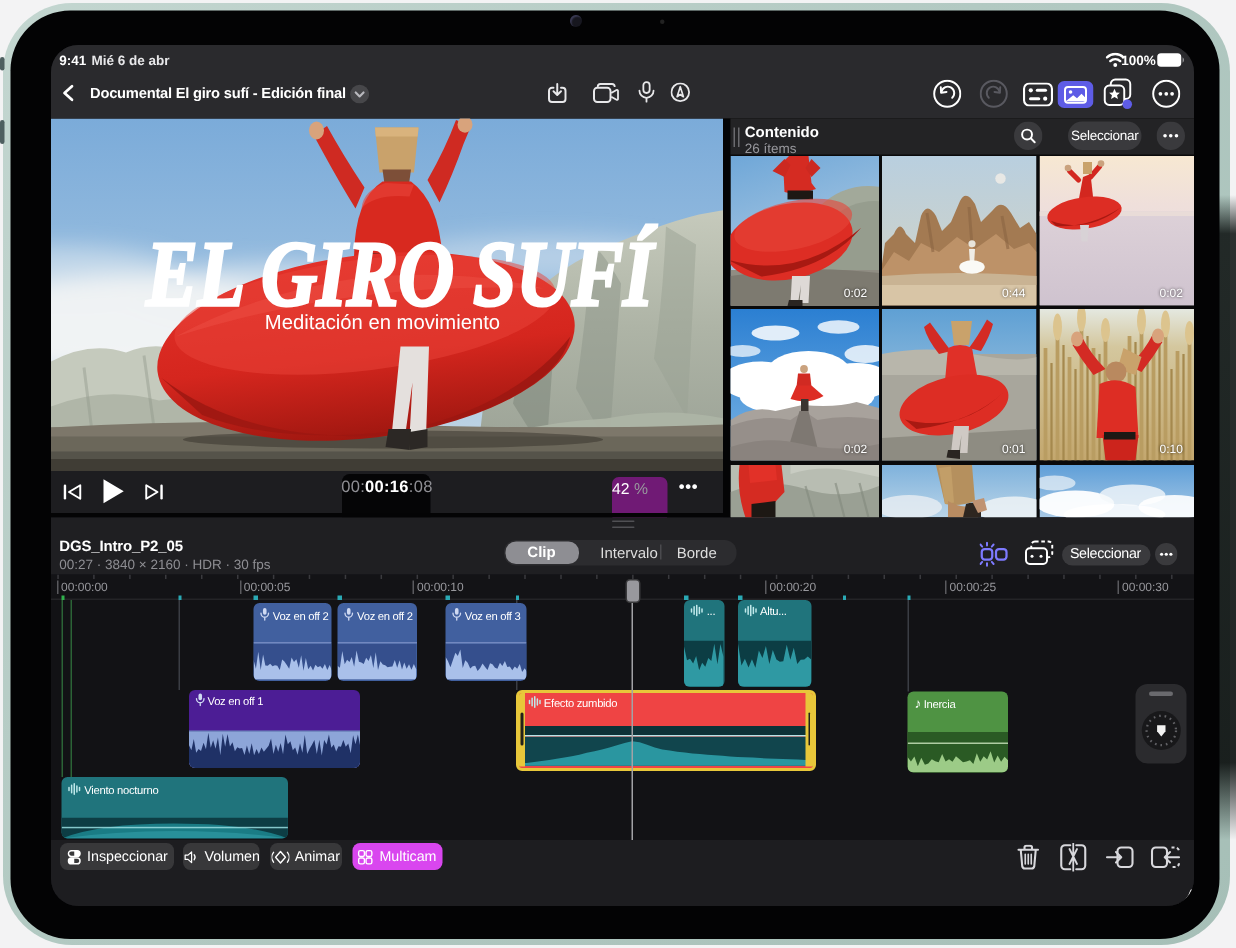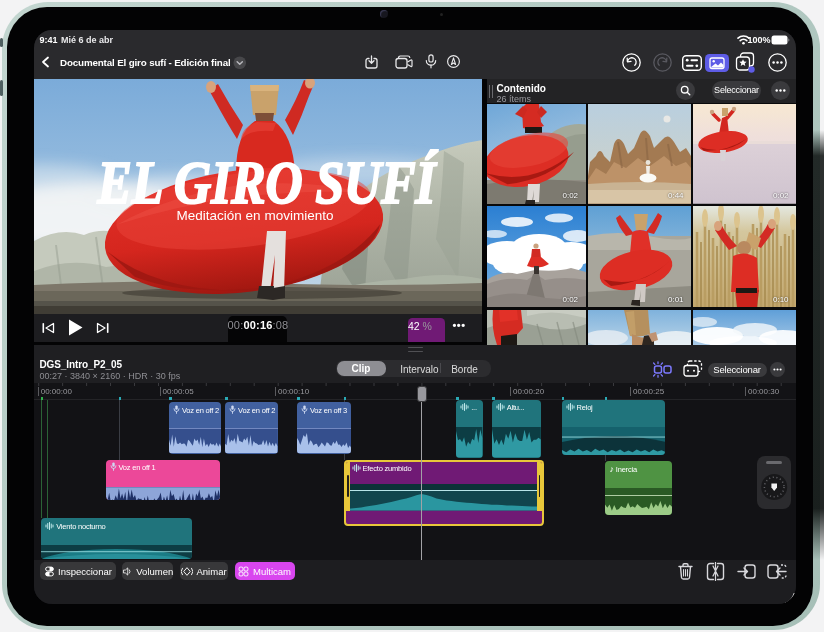--- a/index.html
+++ b/index.html
@@ -524,21 +524,21 @@
 <div style="position:absolute;left:4px;top:2.5px;font-size:7.5px;color:#fff;white-space:nowrap;letter-spacing:-0.2px"><svg width="7" height="9" viewBox="0 0 7 9" style="vertical-align:-1px">
             <rect x="2.3" y="0.4" width="2.4" height="4.4" rx="1.2" fill="#cfd9f2"></rect>
             <path d="M1 3.8 A2.5 2.7 0 0 0 6 3.8 M3.5 6.6 V8.4" fill="none" stroke="#cfd9f2" stroke-width="0.9" stroke-linecap="round"></path>
           </svg> Voz en off 3</div>
 <svg width="54.4" height="24.2" style="position:absolute;left:0;top:27.3px">
           <rect width="54.4" height="24.2" fill="#354f8d"></rect>
           <path d="M0,24.205 L0.0,8.9 L1.6,11.6 L3.3,15.9 L4.9,11.2 L6.6,6.1 L8.2,8.3 L9.9,4.0 L11.5,16.3 L13.2,11.2 L14.8,12.8 L16.5,16.6 L18.1,15.1 L19.8,14.8 L21.4,18.3 L23.1,16.3 L24.7,13.4 L26.4,15.6 L28.0,17.6 L29.7,13.2 L31.3,13.9 L33.0,16.2 L34.6,16.8 L36.3,12.8 L37.9,15.0 L39.6,11.6 L41.2,15.7 L42.9,15.4 L44.5,17.9 L46.2,15.3 L47.8,16.9 L49.5,13.6 L51.1,19.0 L52.8,16.5 L54.4,19.0 L54.4,24.205 Z" fill="#a9c0ea"></path>
         </svg>
 <div style="position:absolute;left:0;top:26.3px;width:54.4px;height:1px;background:#7288c0"></div>
       </div>
-<div class="abs" style="left:72px;top:429.7px;width:114.2px;height:40px;background:#ec4899;border-radius:4px;overflow:hidden">
+<div class="abs" style="left:92px;top:429.7px;width:114.2px;height:52px;background:#4c1d95;border-radius:4px;overflow:hidden">
 <div style="position:absolute;left:4px;top:2.5px;font-size:7.5px;color:#fff;white-space:nowrap;letter-spacing:-0.2px"><svg width="7" height="9" viewBox="0 0 7 9" style="vertical-align:-1px">
             <rect x="2.3" y="0.4" width="2.4" height="4.4" rx="1.2" fill="#cfd9f2"></rect>
             <path d="M1 3.8 A2.5 2.7 0 0 0 6 3.8 M3.5 6.6 V8.4" fill="none" stroke="#cfd9f2" stroke-width="0.9" stroke-linecap="round"></path>
           </svg> Voz en off 1</div>
 <svg width="114.2" height="25.4" style="position:absolute;left:0;top:28.6px">
           <rect width="114.2" height="25.4" fill="#8da5d8"></rect>
           <path d="M0,25.38 L0.0,8.8 L1.6,12.1 L3.2,4.7 L4.8,13.8 L6.4,11.4 L8.0,12.6 L9.7,7.2 L11.3,11.5 L12.9,0.5 L14.5,10.5 L16.1,5.5 L17.7,11.1 L19.3,3.7 L20.9,15.5 L22.5,1.1 L24.1,9.8 L25.7,1.4 L27.3,9.7 L29.0,6.9 L30.6,12.8 L32.2,10.2 L33.8,11.0 L35.4,10.7 L37.0,15.4 L38.6,9.0 L40.2,14.6 L41.8,7.5 L43.4,15.5 L45.0,11.4 L46.6,14.7 L48.3,10.3 L49.9,13.1 L51.5,11.1 L53.1,9.1 L54.7,4.4 L56.3,14.7 L57.9,8.5 L59.5,13.2 L61.1,7.3 L62.7,14.9 L64.3,1.7 L65.9,8.2 L67.6,6.1 L69.2,12.1 L70.8,10.4 L72.4,15.1 L74.0,7.5 L75.6,13.8 L77.2,2.0 L78.8,14.6 L80.4,11.2 L82.0,8.5 L83.6,5.4 L85.2,14.7 L86.9,5.2 L88.5,15.7 L90.1,5.4 L91.7,8.3 L93.3,1.6 L94.9,10.5 L96.5,8.4 L98.1,13.0 L99.7,9.5 L101.3,9.9 L102.9,5.3 L104.5,9.8 L106.2,7.7 L107.8,14.2 L109.4,2.2 L111.0,8.2 L112.6,1.7 L114.2,9.6 L114.2,25.38 Z" fill="#1f3166"></path>
         </svg>
 <div style="position:absolute;left:0;top:27.6px;width:114.2px;height:1px;background:#7288c0"></div>
       </div>
@@ -555,49 +555,36 @@
       </div>
 <div class="abs" style="left:458.7px;top:370.4px;width:48.8px;height:57.4px;background:#20747c;border-radius:4px;overflow:hidden">
 <div style="position:absolute;left:4px;top:2.5px;font-size:7.5px;color:#fff;white-space:nowrap;letter-spacing:-0.2px"><svg width="9" height="8" viewBox="0 0 18 16" style="vertical-align:-1px">
             <g stroke="#bfe8ea" stroke-width="2" stroke-linecap="round">
               <path d="M2 6 V10 M5.5 3 V13 M9 1 V15 M12.5 4 V12 M16 6 V10"></path>
             </g>
           </svg> Altu...</div>
 <svg width="48.8" height="30.4" style="position:absolute;left:0;top:27.0px">
           <rect width="48.8" height="30.4" fill="#0c3d44"></rect>
           <path d="M0,30.422 L0.0,2.1 L2.3,16.7 L4.6,12.2 L7.0,18.0 L9.3,12.5 L11.6,18.2 L13.9,6.7 L16.3,11.7 L18.6,3.7 L20.9,15.6 L23.2,6.3 L25.6,12.6 L27.9,14.1 L30.2,13.9 L32.5,2.8 L34.9,12.8 L37.2,4.9 L39.5,15.6 L41.8,12.8 L44.2,12.7 L46.5,10.7 L48.8,12.6 L48.8,30.422 Z" fill="#2f99a3"></path>
-        </svg>
-      </div>
-<div class="abs" style="left:528.1px;top:370.4px;width:103.8px;height:55px;background:#20747c;border-radius:4px;overflow:hidden">
-<div style="position:absolute;left:4px;top:2.5px;font-size:7.5px;color:#fff;white-space:nowrap;letter-spacing:-0.2px"><svg width="9" height="8" viewBox="0 0 18 16" style="vertical-align:-1px">
-            <g stroke="#bfe8ea" stroke-width="2" stroke-linecap="round">
-              <path d="M2 6 V10 M5.5 3 V13 M9 1 V15 M12.5 4 V12 M16 6 V10"></path>
-            </g>
-          </svg> Reloj</div>
-<svg width="103.8" height="28" style="position:absolute;left:0;top:27px">
-<rect width="103.8" height="28" fill="#15616c"></rect>
-<path d="M0 28 L0 15 Q52 3 103.8 15 L103.8 28 Z" fill="#0c333a"></path>
-<path d="M0,28 L0.0,23.0 L4.2,25.2 L8.3,22.4 L12.5,24.6 L16.6,21.8 L20.8,24.4 L24.9,23.0 L29.1,25.2 L33.2,21.8 L37.4,24.1 L41.5,22.4 L45.7,25.2 L49.8,23.0 L54.0,24.6 L58.1,22.4 L62.3,25.2 L66.4,23.5 L70.6,25.2 L74.7,22.4 L78.9,24.6 L83.0,23.0 L87.2,25.2 L91.3,22.4 L95.5,24.4 L99.6,23.2 L103.8,25.2 L103.8,28 Z" fill="#2f99a3"></path>
-<rect x="0" y="9.5" width="103.8" height="1.1" fill="#9adfe2" opacity="0.8"></rect>
         </svg>
       </div>
 <div class="abs" style="left:7.8px;top:488px;width:150.9px;height:41px;background:#20747c;border-radius:4px;overflow:hidden">
 <div style="position:absolute;left:4px;top:3.5px;font-size:7.5px;color:#fff;white-space:nowrap;letter-spacing:-0.2px"><svg width="9" height="8" viewBox="0 0 18 16" style="vertical-align:-1px">
             <g stroke="#bfe8ea" stroke-width="2" stroke-linecap="round">
               <path d="M2 6 V10 M5.5 3 V13 M9 1 V15 M12.5 4 V12 M16 6 V10"></path>
             </g>
           </svg> Viento nocturno</div>
 <svg width="150.9" height="14" style="position:absolute;left:0;top:27px">
 <rect width="150.9" height="14" fill="#0d3d44"></rect>
 <path d="M0 14 Q25 4 75 4 Q126 4 150.9 14 Z" fill="#1a7c85"></path>
 <path d="M0 14 Q35 9 75 9 Q116 9 150.9 14 Z" fill="#2f99a3" opacity="0.7"></path>
 <rect x="0" y="6.2" width="150.9" height="1" fill="#9adfe2" opacity="0.85"></rect>
         </svg>
       </div>
-<div class="abs" style="left:310.2px;top:429.7px;width:200.2px;height:66px;background:#701a75;border-radius:4px;overflow:hidden;border:2.5px solid #e8c73a">
+<div class="abs" style="left:310.2px;top:429.7px;width:200.2px;height:54px;background:#ef4444;border-radius:4px;overflow:hidden;border:2.5px solid #e8c73a">
 <div style="position:absolute;left:6px;top:2px;font-size:7.5px;color:#fff;white-space:nowrap;letter-spacing:-0.2px"><svg width="9" height="8" viewBox="0 0 18 16" style="vertical-align:-1px">
             <g stroke="#bfe8ea" stroke-width="2" stroke-linecap="round">
               <path d="M2 6 V10 M5.5 3 V13 M9 1 V15 M12.5 4 V12 M16 6 V10"></path>
             </g>
           </svg> Efecto zumbido</div>
 <div style="position:absolute;left:0;top:22.5px;width:196px;height:6px;background:#0d3238"></div>
 <div style="position:absolute;left:0;top:28.5px;width:196px;height:1.2px;background:#b8e4e8"></div>
 <svg width="196" height="19.5" style="position:absolute;left:0;top:29.7px">
 <rect width="196" height="19.5" fill="#11454d"></rect>
 <path d="M0,19.5 L0.0,17.9 L5.0,17.6 L10.1,17.0 L15.1,16.4 L20.1,15.6 L25.1,14.8 L30.2,14.0 L35.2,13.1 L40.2,12.1 L45.2,10.9 L50.3,9.8 L55.3,8.6 L60.3,7.4 L65.3,5.9 L70.4,4.3 L75.4,3.1 L80.4,3.9 L85.4,5.5 L90.5,7.4 L95.5,8.6 L100.5,9.4 L105.5,10.1 L110.6,10.7 L115.6,11.3 L120.6,11.7 L125.6,12.1 L130.7,12.5 L135.7,12.9 L140.7,13.3 L145.7,13.7 L150.8,13.8 L155.8,14.0 L160.8,14.4 L165.8,14.6 L170.9,14.8 L175.9,15.0 L180.9,15.2 L185.9,15.4 L191.0,15.6 L196.0,15.8 L196.0,19.5 Z" fill="#2a96a0"></path>

